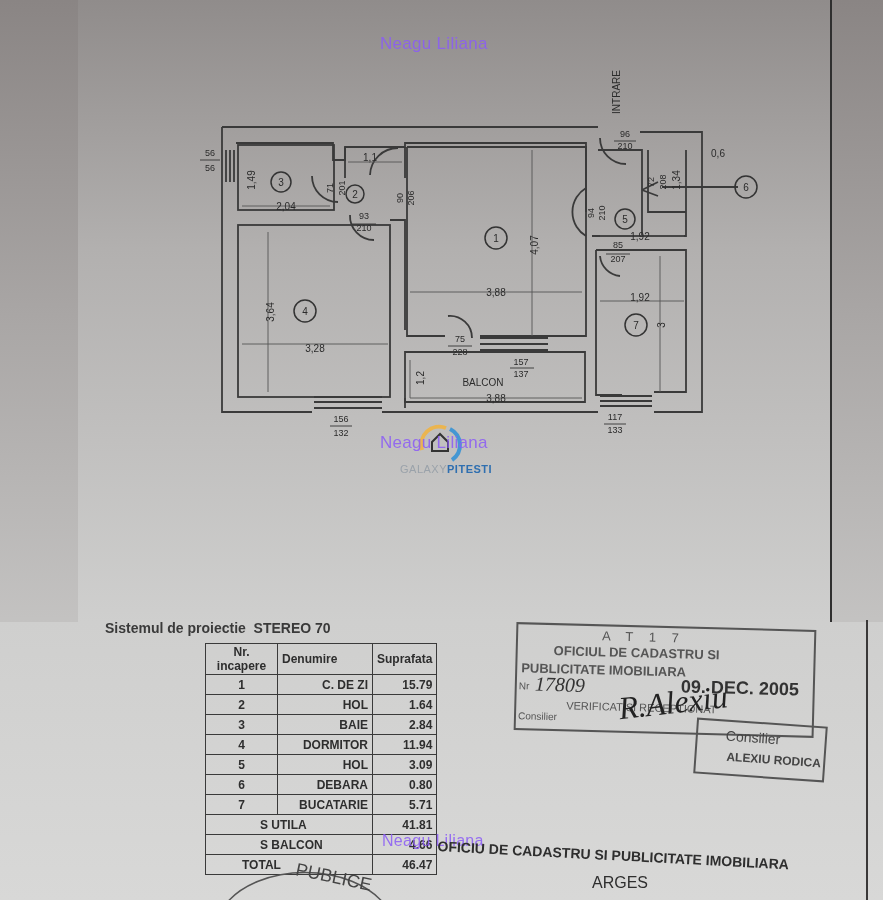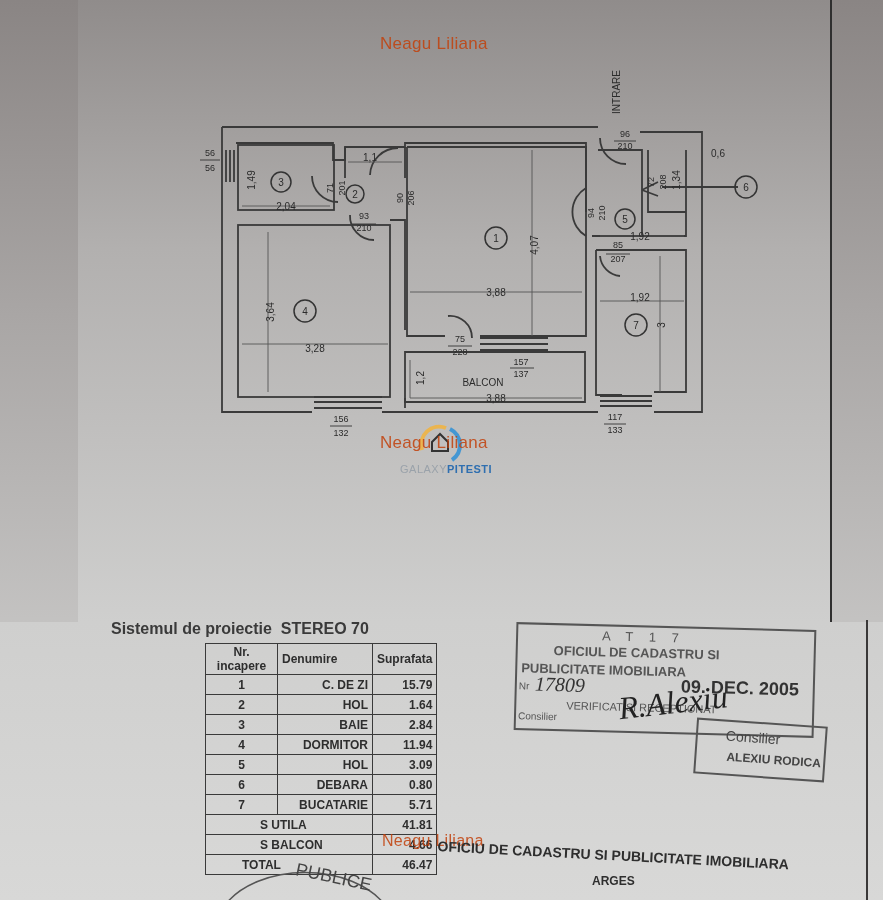--- a/index.html
+++ b/index.html
@@ -7,31 +7,31 @@
     background:linear-gradient(180deg,#8a8584 0%,#a9a6a5 35%,#c4c3c2 70%,#d3d3d2 100%);
     font-family:"Liberation Sans",sans-serif;color:#2a2a2a;}
   .vline{position:absolute;background:#3a3838;}
   .sheet{position:absolute;left:78px;top:0;width:752px;height:622px;
     background:linear-gradient(180deg,#908c8b 0%,#b2b0af 40%,#cfcfce 100%);
     border-right:2px solid #2f2f2f;border-bottom:2px solid #2f2f2f;}
   .lower{position:absolute;left:0;top:622px;width:883px;height:278px;
     background:linear-gradient(180deg,#cfcfce,#d8d8d7);}
   svg.plan{position:absolute;left:0;top:0;}
   .plan text{font-family:"Liberation Sans",sans-serif;fill:#2b2b2b;}
-  .wm{position:absolute;color:#c2410c;font-size:17px;font-weight:300;letter-spacing:.3px;opacity:.85;}
-  .proj{position:absolute;left:111px;top:620px;font-size:16px;font-weight:bold;color:#3a3a3a;}
+  .wm{position:absolute;color:#8b5cf6;font-size:17px;font-weight:300;letter-spacing:.3px;opacity:.85;}
+  .proj{position:absolute;left:105px;top:620px;font-size:14px;font-weight:bold;color:#3a3a3a;}
   table.rooms{position:absolute;left:197px;top:643px;border-collapse:collapse;font-size:12px;font-weight:bold;color:#2e2e2e;margin-left:8px;}
   table.rooms td,table.rooms th{border:1.5px solid #3a3a3a;padding:1px 4px;height:17px;}
   table.rooms th{font-weight:bold;font-size:12px;}
   .c1{width:63px;text-align:center;} .c2{width:86px;text-align:right;} .c3{width:55px;text-align:right;}
   .stamp{position:absolute;left:515px;top:626px;width:296px;height:104px;border:2px solid #555;transform:rotate(1.5deg);
     color:#555;font-size:13px;}
   .stamp2{position:absolute;left:695px;top:722px;width:127px;height:52px;border:2px solid #555;transform:rotate(4deg);color:#444;font-size:12px;}
   .office{position:absolute;left:438px;top:838px;font-size:14px;font-weight:bold;color:#2e2e2e;transform:rotate(3deg);transform-origin:left top;}
-  .county{position:absolute;left:592px;top:874px;font-size:12px;font-weight:bold;color:#2e2e2e;}
+  .county{position:absolute;left:592px;top:874px;font-size:16px;font-weight:normal;color:#2e2e2e;}
   .logo{position:absolute;left:390px;top:422px;width:110px;height:60px;}
   .logo-text{position:absolute;left:400px;top:463px;font-size:11px;letter-spacing:.5px;}
 </style>
 </head>
 <body>
 
 <div class="vline" style="left:79px;top:0;width:2px;height:612px;"></div>
 <div class="sheet"></div>
 <div class="lower"></div>
 <div class="vline" style="left:866px;top:620px;width:2px;height:280px;"></div>

